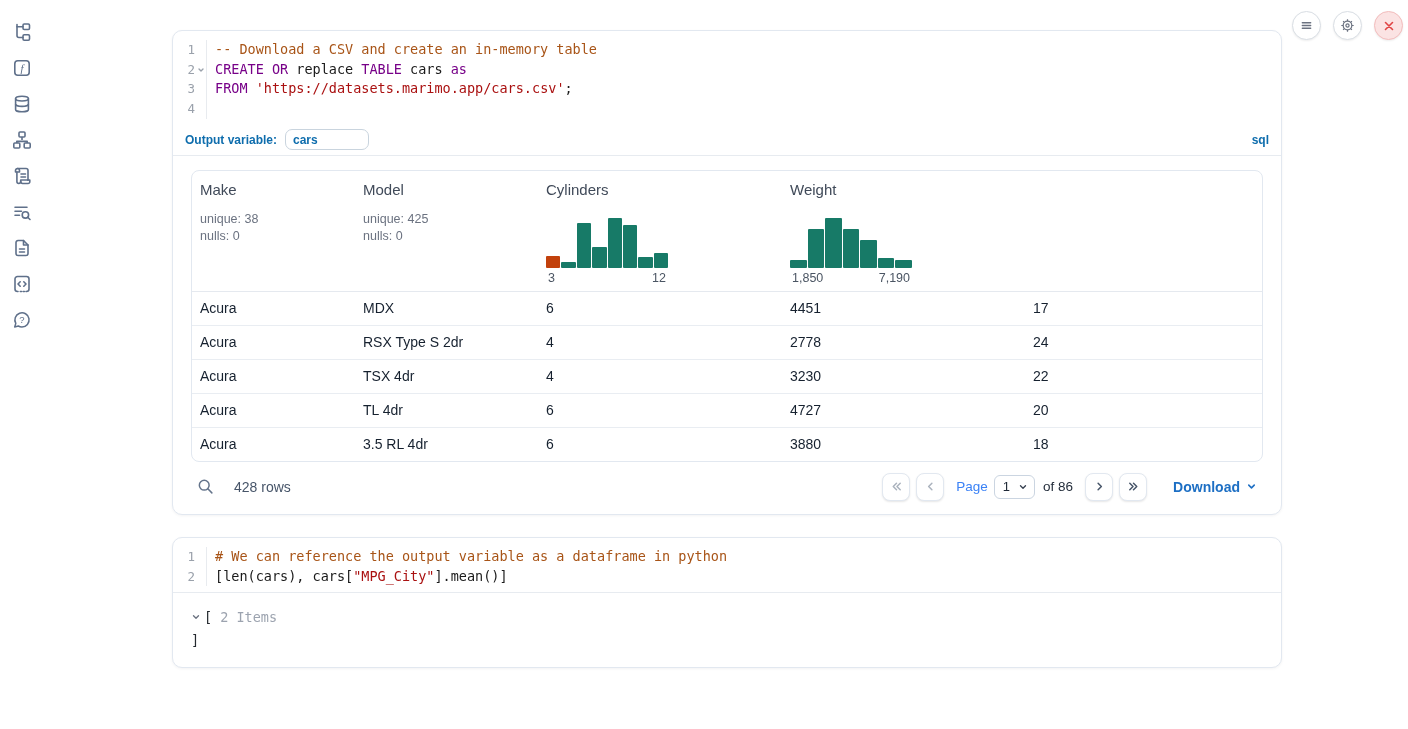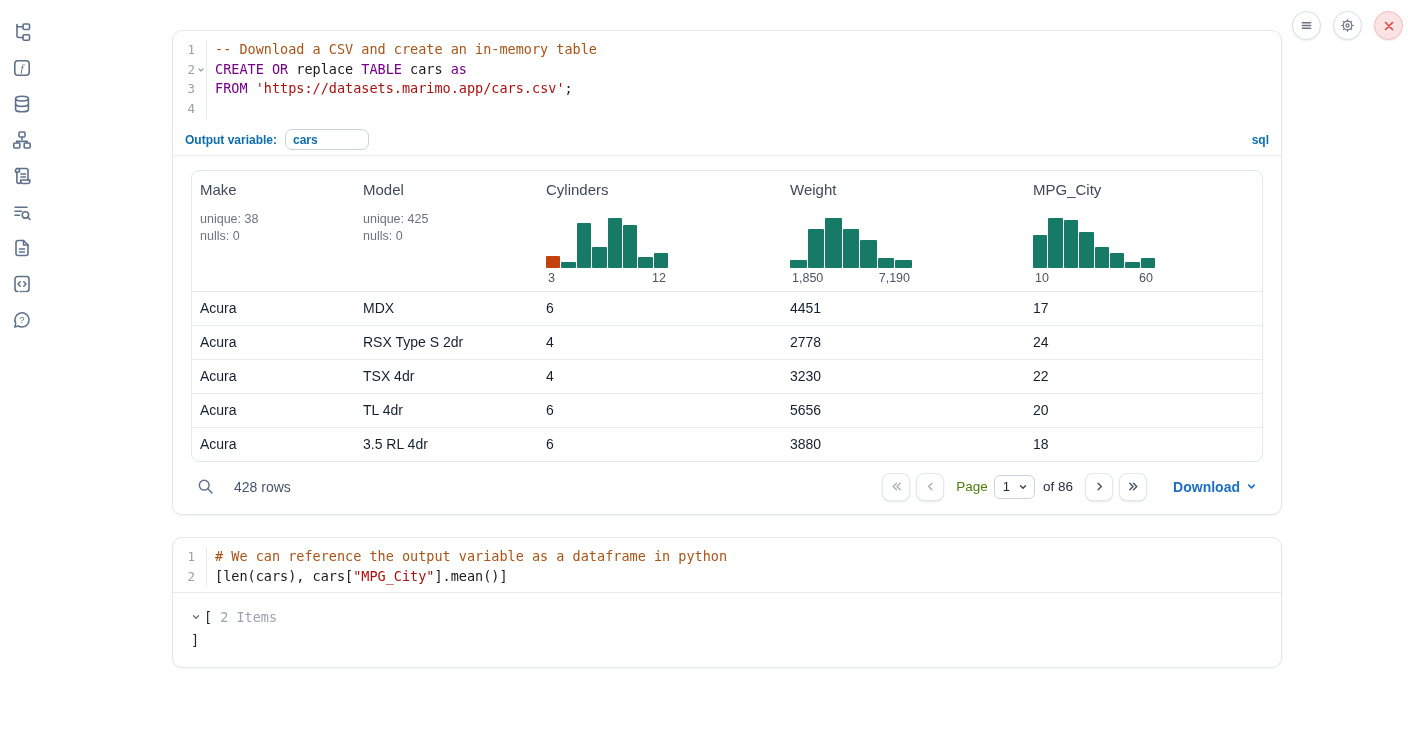--- a/index.html
+++ b/index.html
@@ -55,21 +55,21 @@
   .td{padding:0 8px;font-size:14px;color:#16212f;}
 
   
   .table-footer{display:flex;align-items:center;margin-top:10px;height:30px;padding:0 6px;}
   .search-btn{color:#64748b;display:flex;align-items:center;cursor:pointer;}
   .rowcount{margin-left:20px;font-size:14px;color:#475569;}
   .pager{margin-left:auto;display:flex;align-items:center;}
   .pbtn{width:26px;height:26px;border:1px solid #e2e8f0;border-radius:8px;background:#fff;display:flex;align-items:center;justify-content:center;box-shadow:0 1px 2px rgba(0,0,0,.10);cursor:pointer;color:#475569;}
   .pbtn + .pbtn{margin-left:6px;}
   .pbtn.dim{color:#aab2bd;}
-  .page-label{margin:0 6px 0 12px;font-size:13.5px;color:#4d7c0f;}
+  .page-label{margin:0 6px 0 12px;font-size:13.5px;color:#3b82f6;}
   .page-select{display:flex;align-items:center;gap:8px;border:1px solid #cbd5e1;border-radius:6px;height:22px;padding:0 6px 0 8px;font-size:13px;color:#1f2937;cursor:pointer;background:#fff;}
   .of-label{margin:0 12px 0 8px;font-size:13.5px;color:#1f2937;}
   .download{margin-left:26px;display:flex;align-items:center;gap:6px;color:#1d6fc4;font-size:14px;font-weight:600;cursor:pointer;}
 
   
   .pyout{padding:13px 18px 16px;font-family:"DejaVu Sans Mono",monospace;font-size:13.5px;line-height:22.5px;color:#24292f;}
   .tree-head{display:flex;align-items:center;gap:3px;}
   .tree-chevron{color:#6b7280;display:flex;align-items:center;cursor:pointer;}
   .bracket{color:#24292f;}
   .items-label{color:#9ca3af;margin-left:5px;}
@@ -260,39 +260,20 @@
                   <div class="bar" style="height: 28px; background: rgb(23, 122, 103);"></div>
                   <div class="bar" style="height: 10px; background: rgb(23, 122, 103);"></div>
                   <div class="bar" style="height: 8px; background: rgb(23, 122, 103);"></div>
                 </div>
                 <div class="hist-axis">
                   <span>1,850</span>
                   <span>7,190</span>
                 </div>
               </div>
             </div>
-            <div class="th">
-              <span class="th-label">MPG_City</span>
-              <div class="hist-wrap">
-                <div class="hist">
-                  <div class="bar" style="height: 33px; background: rgb(23, 122, 103);"></div>
-                  <div class="bar" style="height: 50px; background: rgb(23, 122, 103);"></div>
-                  <div class="bar" style="height: 48px; background: rgb(23, 122, 103);"></div>
-                  <div class="bar" style="height: 36px; background: rgb(23, 122, 103);"></div>
-                  <div class="bar" style="height: 21px; background: rgb(23, 122, 103);"></div>
-                  <div class="bar" style="height: 15px; background: rgb(23, 122, 103);"></div>
-                  <div class="bar" style="height: 6px; background: rgb(23, 122, 103);"></div>
-                  <div class="bar" style="height: 10px; background: rgb(23, 122, 103);"></div>
-                </div>
-                <div class="hist-axis">
-                  <span>10</span>
-                  <span>60</span>
-                </div>
-              </div>
-            </div>
           </div>
         <div id="tbody">
             <div class="tr">
               <div class="td">Acura</div>
               <div class="td">MDX</div>
               <div class="td">6</div>
               <div class="td">4451</div>
               <div class="td">17</div>
             </div>
             <div class="tr">
@@ -306,21 +287,21 @@
               <div class="td">Acura</div>
               <div class="td">TSX 4dr</div>
               <div class="td">4</div>
               <div class="td">3230</div>
               <div class="td">22</div>
             </div>
             <div class="tr">
               <div class="td">Acura</div>
               <div class="td">TL 4dr</div>
               <div class="td">6</div>
-              <div class="td">5656</div>
+              <div class="td">4727</div>
               <div class="td">20</div>
             </div>
             <div class="tr">
               <div class="td">Acura</div>
               <div class="td">3.5 RL 4dr</div>
               <div class="td">6</div>
               <div class="td">3880</div>
               <div class="td">18</div>
             </div>
           </div>

